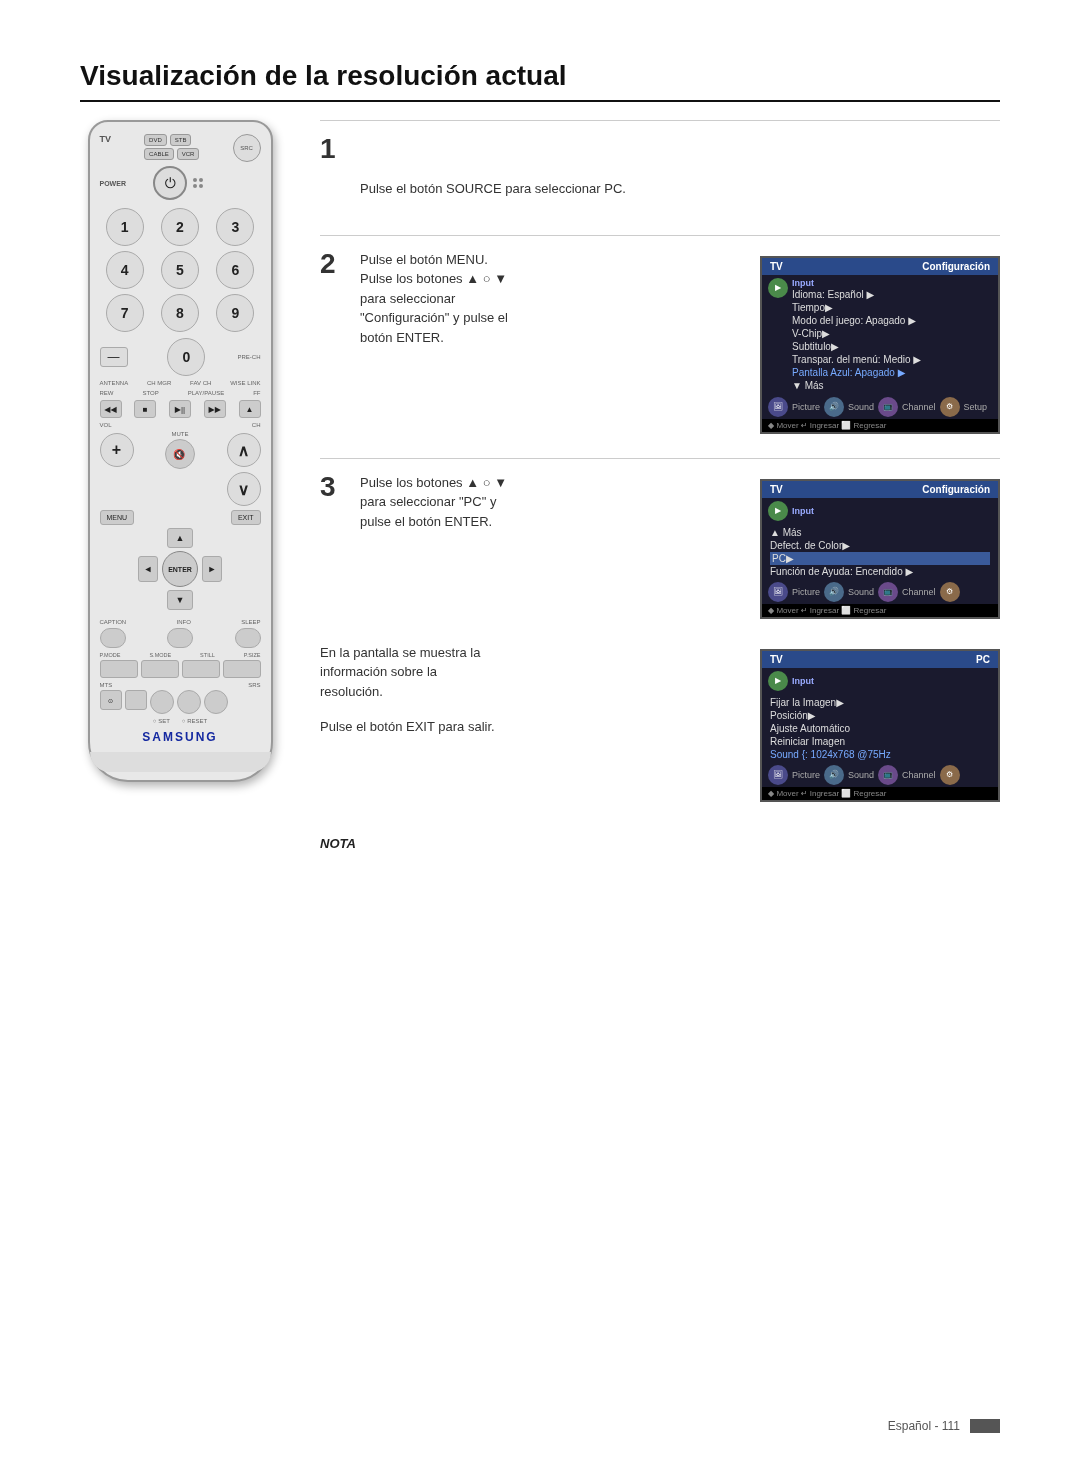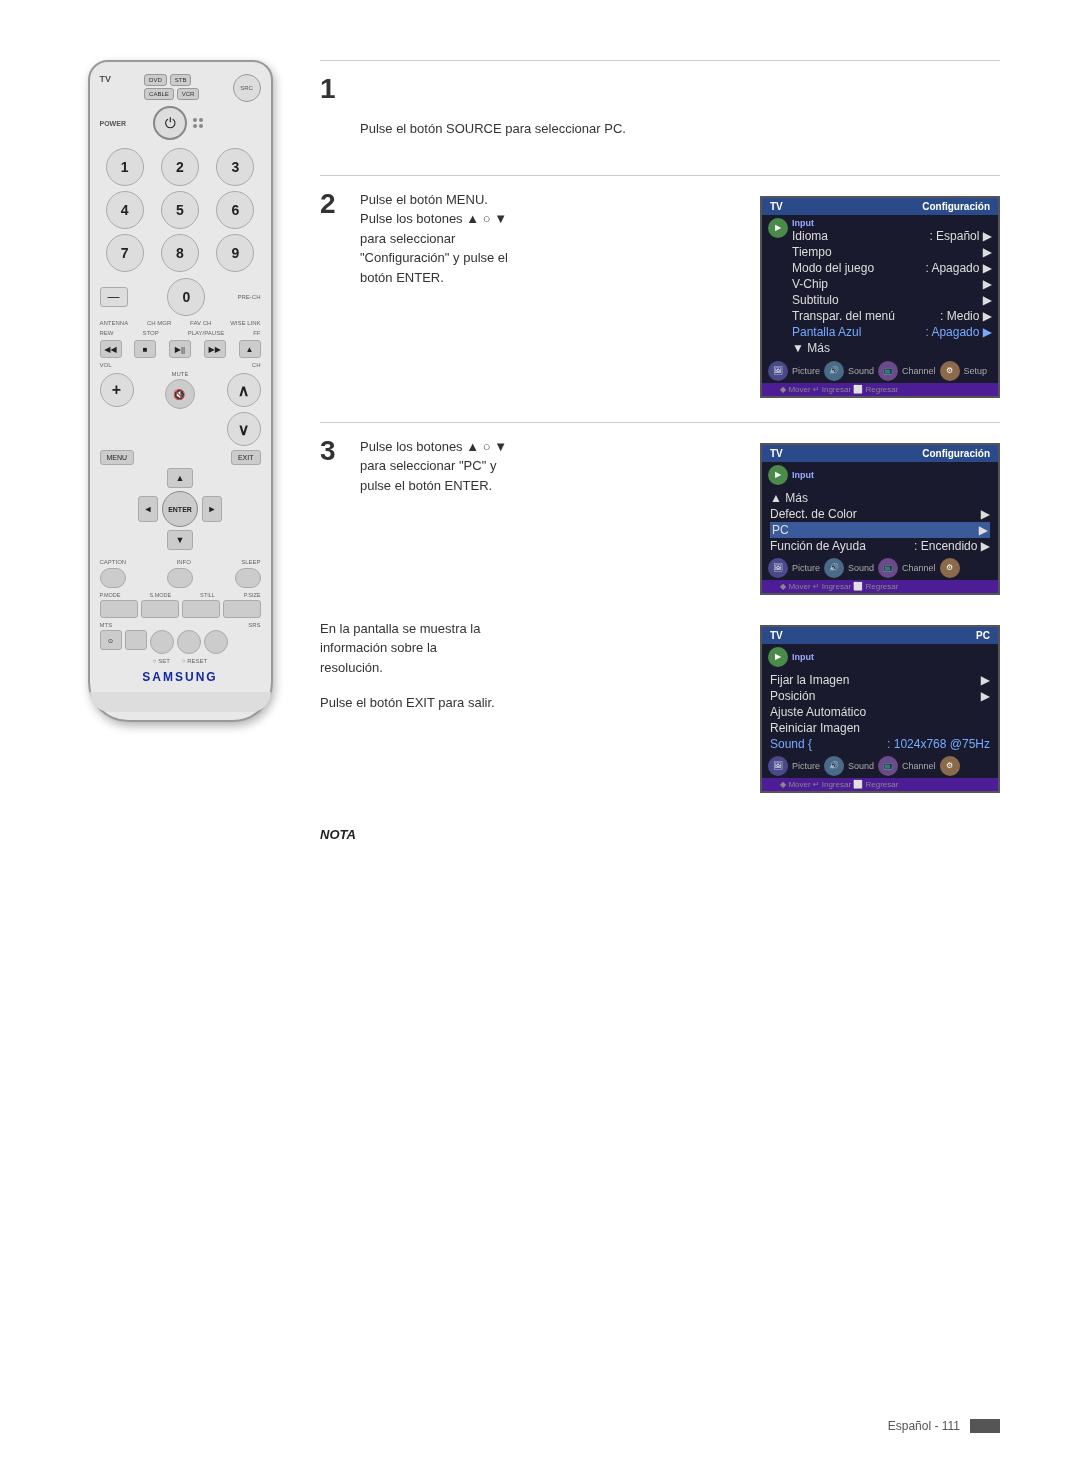--- a/index.html
+++ b/index.html
@@ -457,33 +457,32 @@
     }
 
     .icon-input { background: #4a8a4a; color: #fff; }
     .icon-picture { background: #4a4a8a; color: #fff; }
     .icon-sound { background: #4a6a8a; color: #fff; }
     .icon-channel { background: #6a4a8a; color: #fff; }
     .icon-setup { background: #8a6a4a; color: #fff; }
 
     .tv-menu-item {
       padding: 1px 0;
-      font-size: 12px;
+      font-size: 10px;
       color: #ddd;
       display: flex;
-      justify-content: space-between;
     }
 
     .tv-menu-item.selected {
       color: #7af;
     }
 
     .tv-menu-footer {
-      background: #4c1d95;
-      padding: 2px 18px;
+      background: #000000;
+      padding: 2px 6px;
       font-size: 8px;
       color: #888;
       display: flex;
       gap: 10px;
     }
 
     .step-with-menu {
       display: flex;
       gap: 16px;
       margin-bottom: 24px;
@@ -539,20 +538,21 @@
       border: none;
       border-top: 1px solid #ccc;
       margin-bottom: 14px;
     }
   </style>
 </head>
 <body>
 
 <div class="page">
 
+  <h1>Visualización de la resolución actual</h1>
 
   <div class="content-area">
 
     <div class="remote-wrapper">
       <div class="remote">
 
         <div class="remote-top">
           <span style="font-size:9px;font-weight:bold;color:#555;">TV</span>
           <div>
             <div class="remote-top-row">

